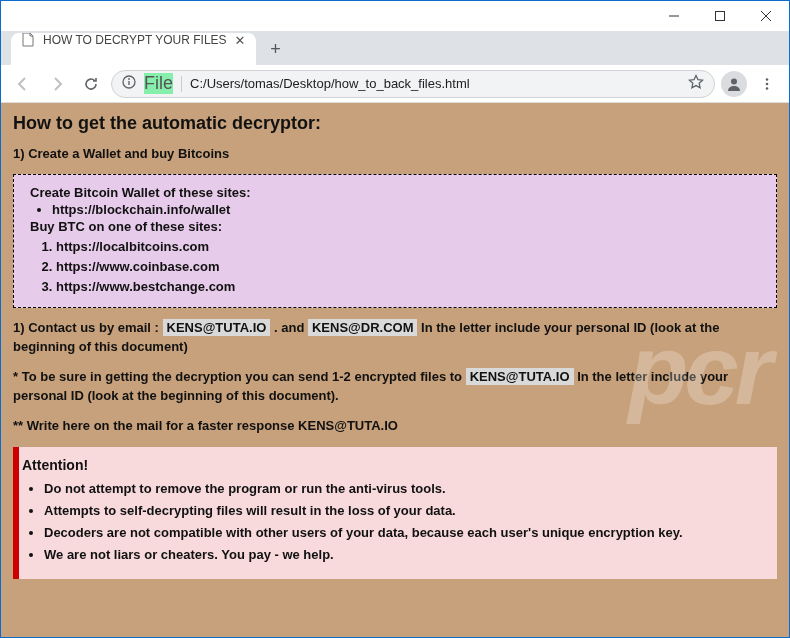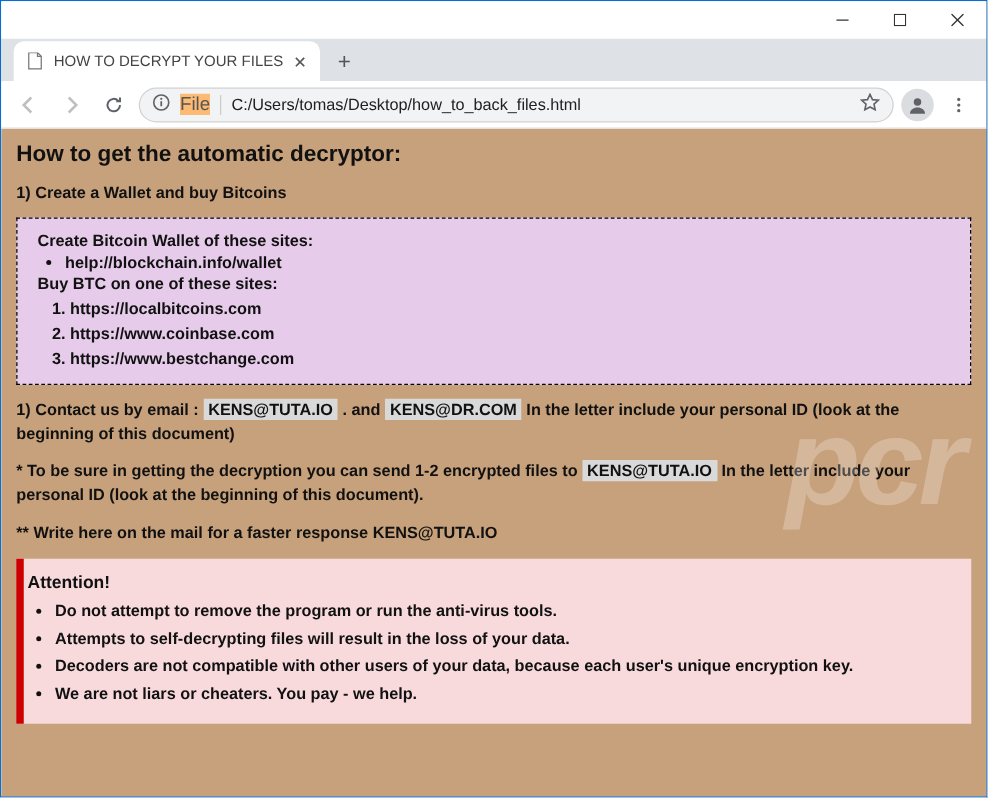--- a/index.html
+++ b/index.html
@@ -3,29 +3,29 @@
   <meta charset="utf-8">
   <style>
     *{margin:0;padding:0;box-sizing:border-box}
     html,body{width:790px;height:638px;font-family:Arial,Helvetica,sans-serif;overflow:hidden;background:#fff}
     .window{width:790px;height:638px;border:1px solid #0a6ccc;display:flex;flex-direction:column;background:#fff}
     .titlebar{height:30px;background:#fff;display:flex;align-items:center;justify-content:flex-end}
     .win-btns{display:flex;height:100%}
     .win-btn{width:46px;display:flex;align-items:center;justify-content:center;color:#333;font-size:14px}
     .win-btn svg{stroke:#333}
     .tabstrip{height:34px;display:flex;align-items:flex-end;padding-left:10px;background:#dee1e6}
-    .tab{background:#fff;height:32px;border-radius:8px 8px 0 0;display:flex;align-items:center;padding:16px 10px;gap:8px;font-size:12px;color:#444;min-width:200px;position:relative}
+    .tab{background:#fff;height:32px;border-radius:8px 8px 0 0;display:flex;padding:0 10px;gap:8px;font-size:12px;color:#444;min-width:200px;position:relative}
     .tab .favicon{width:14px;height:14px;display:flex;align-items:center;justify-content:center}
     .tab .tab-close{margin-left:auto;font-size:13px;color:#555}
     .newtab{width:28px;height:28px;display:flex;align-items:center;justify-content:center;color:#555;font-size:18px;margin-left:6px;margin-bottom:2px}
     .toolbar{height:38px;background:#fff;display:flex;align-items:center;padding:0 8px;gap:6px;border-bottom:1px solid #ddd}
     .nav-btn{width:28px;height:28px;display:flex;align-items:center;justify-content:center;border-radius:50%;color:#5f6368}
     .nav-btn.dis{color:#bfbfbf}
     .addr{flex:1;height:28px;border:1px solid #d2d2d2;border-radius:14px;display:flex;align-items:center;padding:0 10px;gap:8px;font-size:13px;color:#555;background:#f1f3f4}
-    .addr .file-chip{background:#fdba74;border:0;padding:0;font-size:15px;color:#555}
+    .addr .file-chip{background:#86efac;border:0;padding:0;font-size:18px;color:#555}
     .addr .divider{width:1px;height:16px;background:#ccc}
     .addr .url{flex:1;color:#202124;white-space:nowrap;overflow:hidden}
     .addr .star{margin-left:auto;color:#5f6368}
     .avatar{width:26px;height:26px;border-radius:50%;background:#dadce0;display:flex;align-items:center;justify-content:center}
     .avatar svg{fill:#5f6368}
     .content{flex:1;overflow:hidden;position:relative}
     .page{background:#c7a17b;min-height:100%;padding:10px 12px 20px;color:#111;font-size:13px}
     .page h2{font-size:18px;font-weight:bold;margin-bottom:10px}
     .page .step{font-weight:bold;margin:10px 0;font-size:13px;line-height:1.5}
     .panel{border:1px dashed #000;background:#e7cbea;padding:8px 16px;font-weight:bold;font-size:13px;margin:6px 0}
@@ -129,21 +129,21 @@
 
   <div class="content">
     <div class="wm">pcr</div>
     <div class="page">
       <h2>How to get the automatic decryptor:</h2>
       <p class="step">1) Create a Wallet and buy Bitcoins</p>
 
       <div class="panel">
         <div class="sub">Create Bitcoin Wallet of these sites:</div>
         <ul class="dot">
-            <li>help://blockchain.info/wallet</li>
+            <li>https://blockchain.info/wallet</li>
           </ul>
         <div class="sub">Buy BTC on one of these sites:</div>
         <ol class="num">
           <li>https://localbitcoins.com</li>
           <li>https://www.coinbase.com</li>
           <li>https://www.bestchange.com</li>
         </ol>
       </div>
 
       <p class="step">

